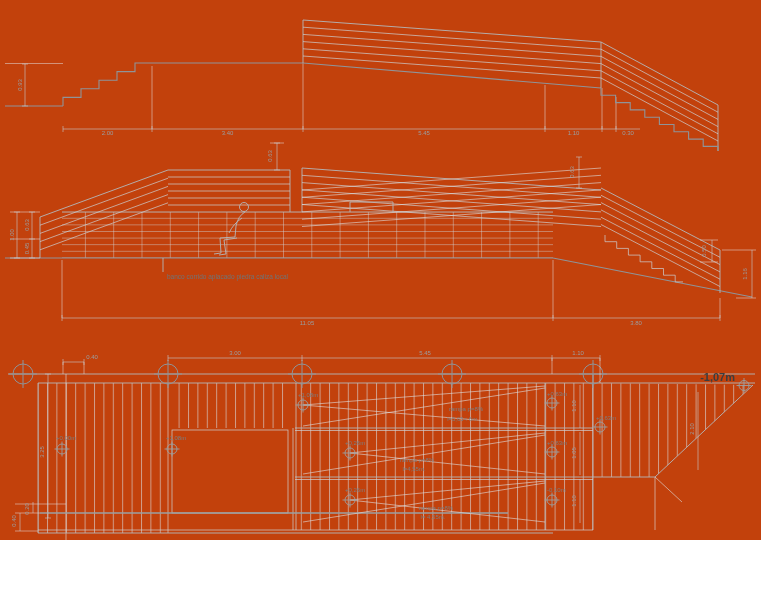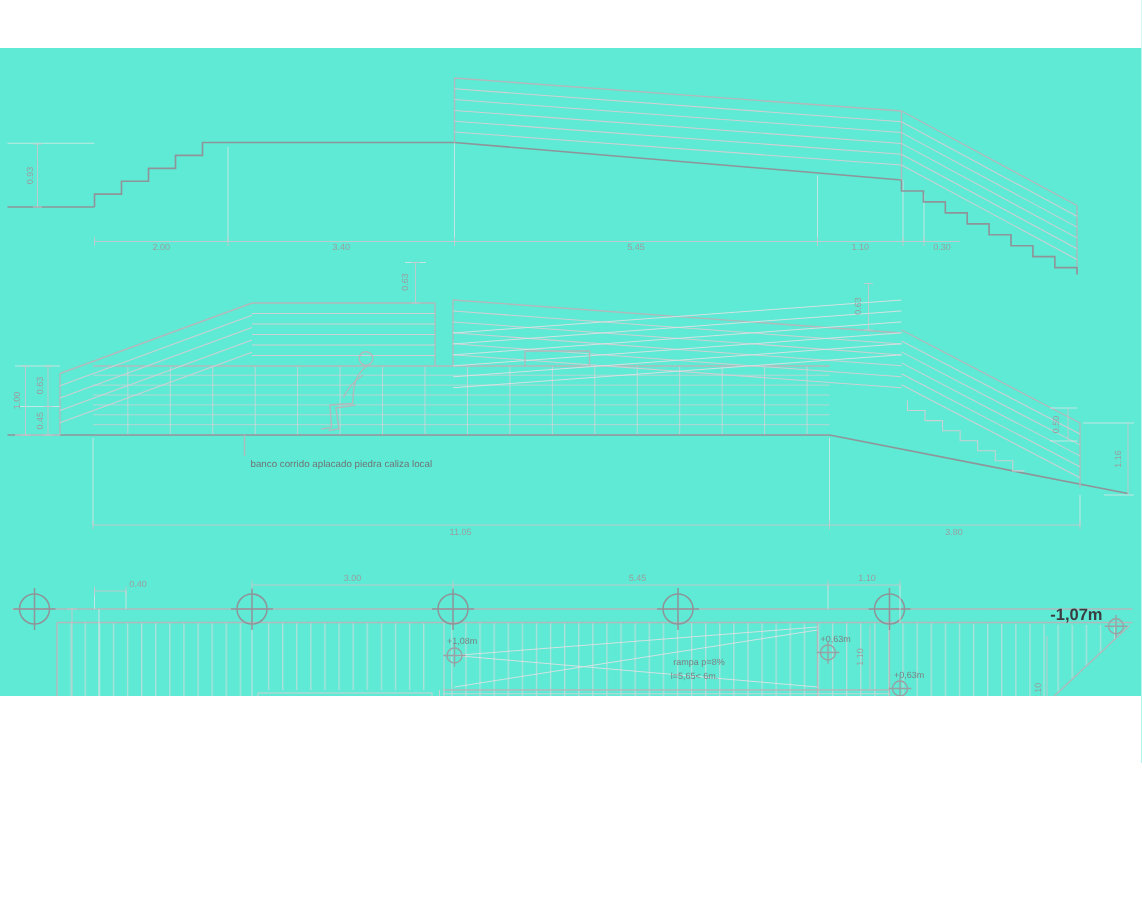--- a/index.html
+++ b/index.html
@@ -1,17 +1,17 @@
 <!DOCTYPE html>
 <html><head>
 <meta charset="utf-8">
 <style>
   html,body{margin:0;padding:0;background:#fff;}
-  .canvas{position:relative;width:761px;height:432px;background:#5eead4;overflow:hidden;
-          font-family:"Liberation Sans",sans-serif;margin-top:32px;}
+  .canvas{position:relative;width:761px;height:540px;background:#c2410c;overflow:hidden;
+          font-family:"Liberation Sans",sans-serif;}
   svg{position:absolute;left:0;top:0;}
   .s1{stroke:#8f9499;stroke-width:1.1;fill:none;}
   .s2{stroke:#b3b8bb;stroke-width:0.9;fill:none;}
   .s3{stroke:#cdd1d4;stroke-width:0.7;fill:none;}
   .s4{stroke:#dfe2e4;stroke-width:0.6;fill:none;}
   .dim{stroke:#c6c9cc;stroke-width:0.6;fill:none;}
   .ext{stroke:#e5e7e9;stroke-width:0.5;fill:none;}
   .thick{stroke:#9aa0a3;stroke-width:1.7;fill:none;}
   .mk{stroke:#9aa0a3;stroke-width:0.9;fill:none;}
   .axmk{stroke:#8f9499;stroke-width:1.0;fill:none;}

